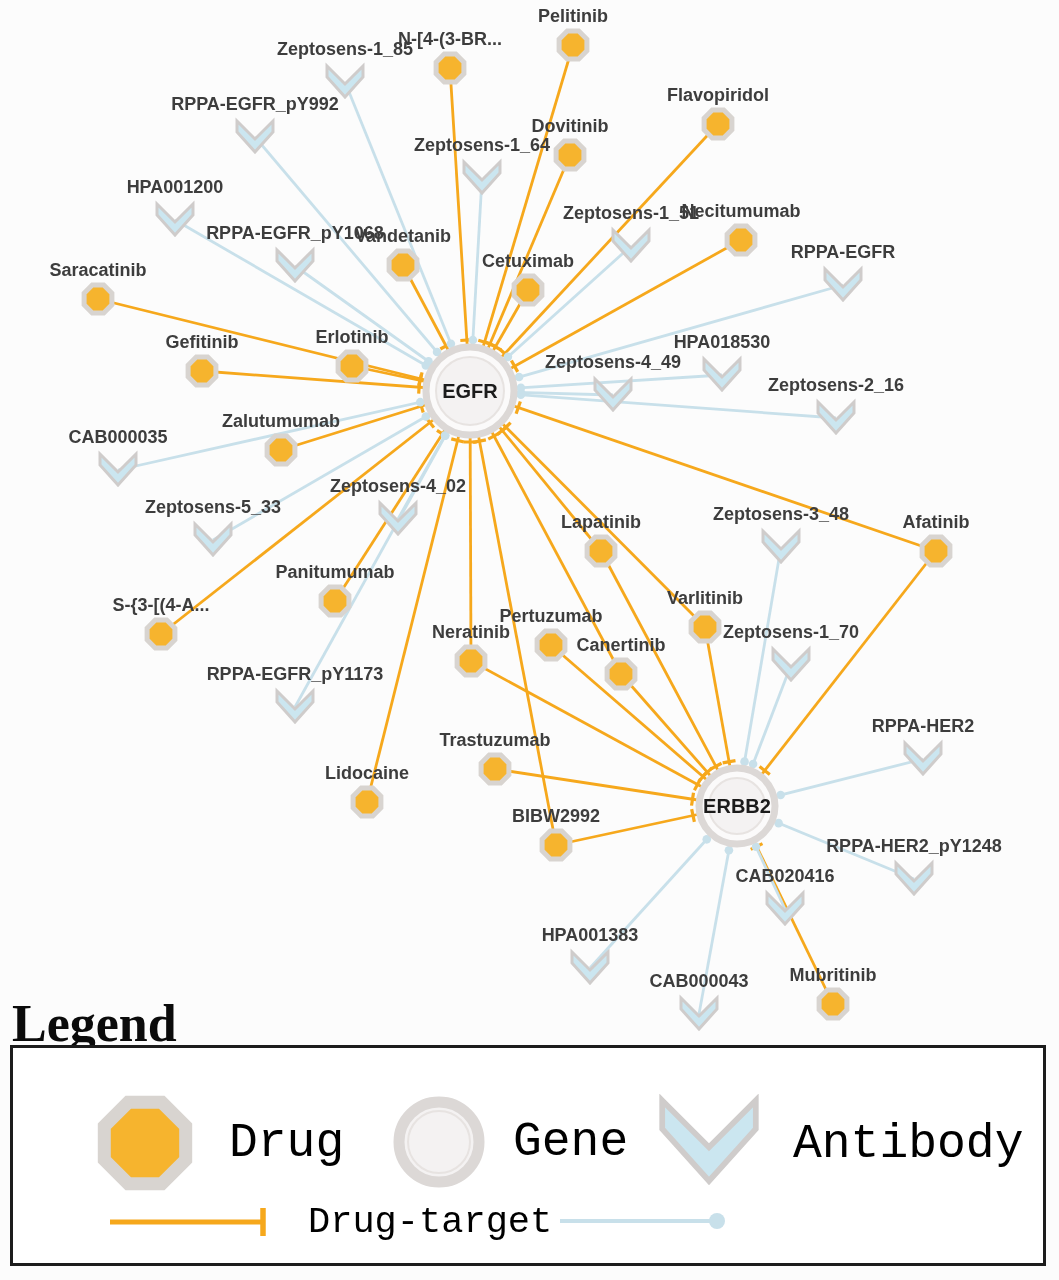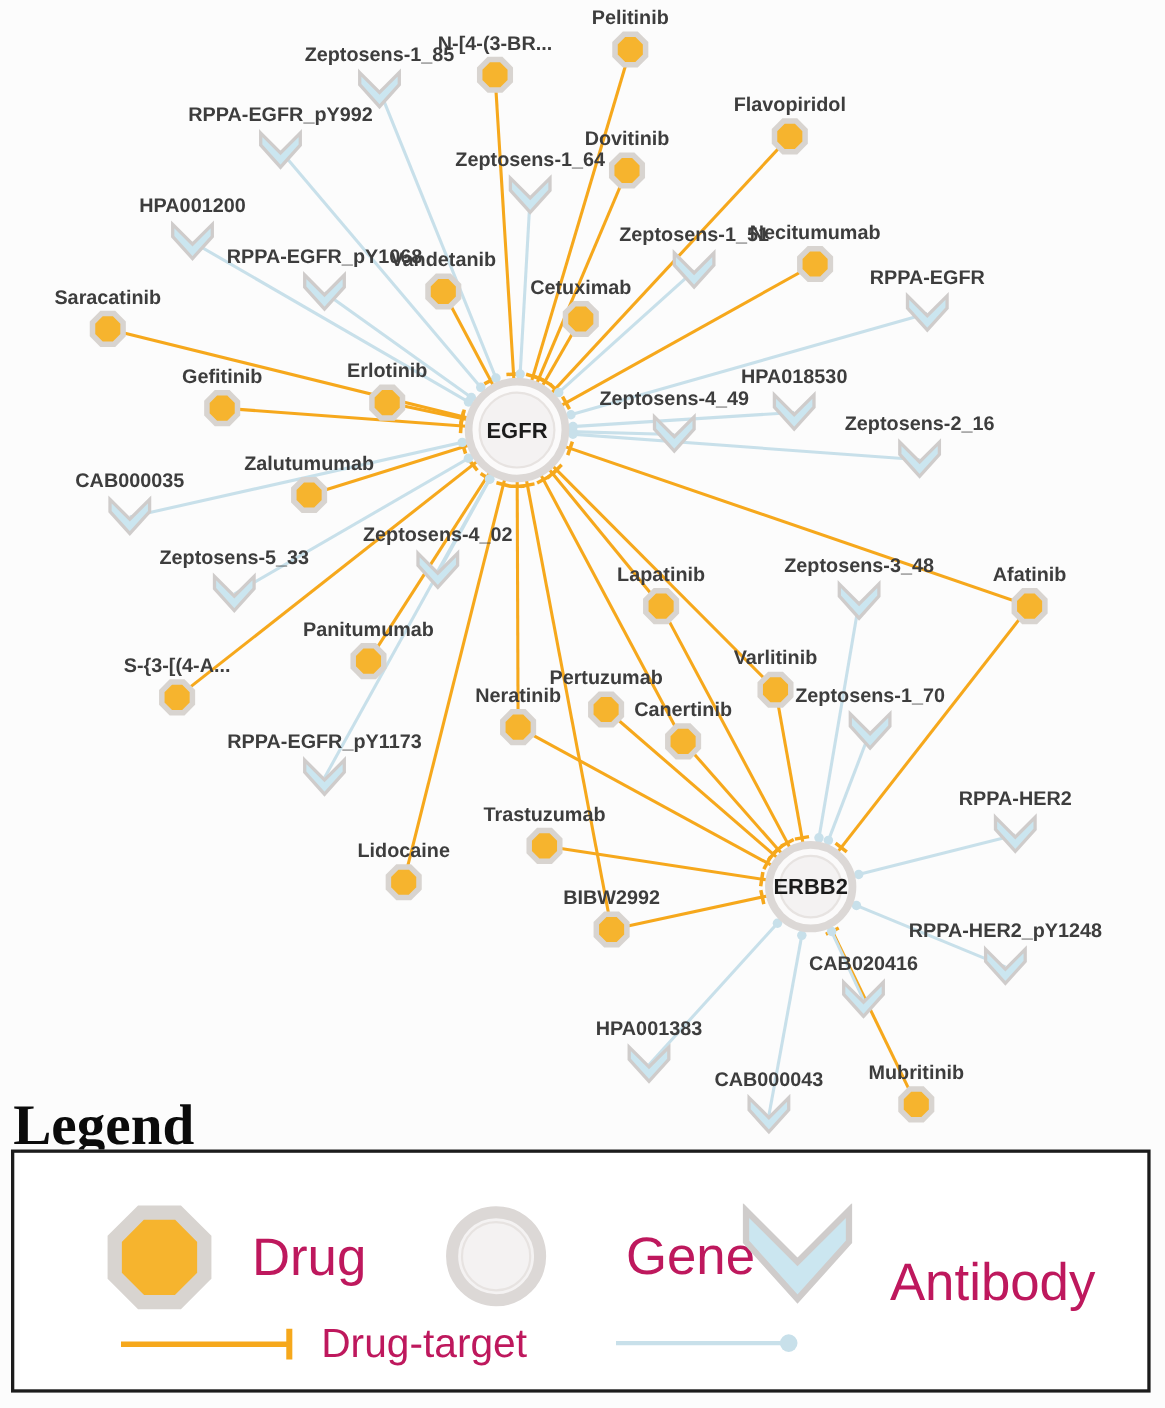--- a/index.html
+++ b/index.html
@@ -19,26 +19,26 @@
   .legend-title {
     position:absolute; left:12px; top:994px;
     font-family:"Liberation Serif", serif; font-weight:bold;
     font-size:52px; color:#0b0b0b;
   }
   .legend-box {
     position:absolute; left:10px; top:1045px; width:1036px; height:221px;
     border:3px solid #1c1c1c; background:#ffffff;
   }
   .legend-item { position:absolute; display:flex; align-items:center; }
-  .legend-item .lbl { font-family:Liberation Sans, sans-serif; color:#be185d; white-space:nowrap; }
+  .legend-item .lbl { font-family:Liberation Mono, monospace; color:#000000; white-space:nowrap; }
   .row1 .lbl { font-size:48px; margin-left:24px; }
-  .row2 .lbl { font-size:37px; margin-left:12px; }
+  .row2 .lbl { font-size:37px; margin-left:28px; }
   #li-drug          { left:72px;  top:35px; }
-  #li-gene          { left:388px; top:44px;gap:44px; }
-  #li-antibody      { left:652px; top:46px;align-items:flex-end; }
+  #li-gene          { left:376px; top:44px; }
+  #li-antibody      { left:636px; top:46px; }
   #li-drug-target   { left:92px;  top:153px; }
   #li-antibody-target{ left:542px; top:153px; }
 </style>
 </head>
 <body>
 
 <div class="stage">
 
   <svg id="net" width="1059" height="1280" viewBox="0 0 1059 1280" xmlns="http://www.w3.org/2000/svg">
       <g>

